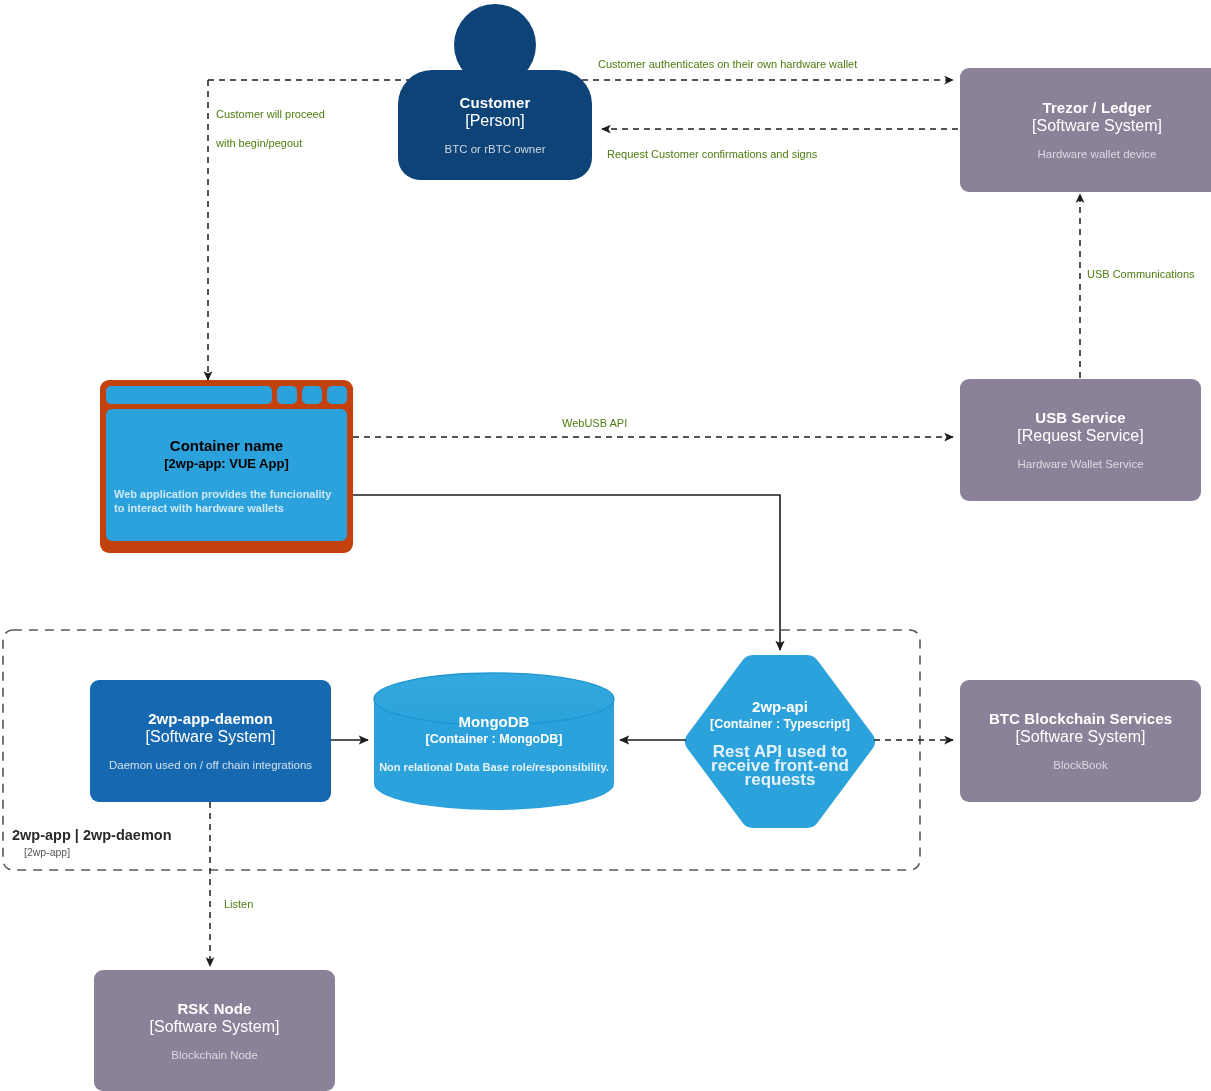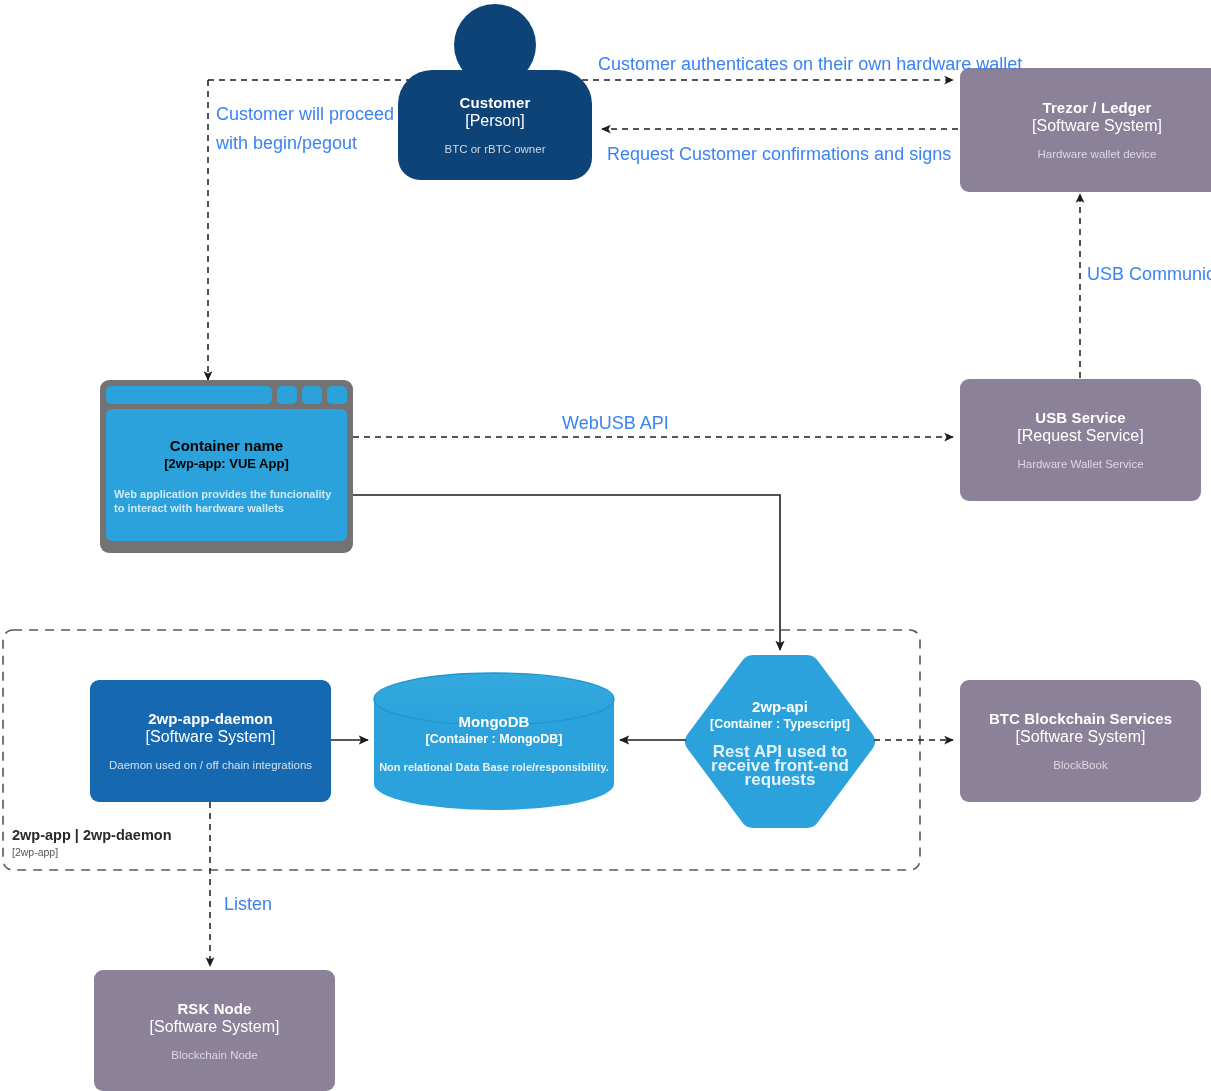--- a/index.html
+++ b/index.html
@@ -73,21 +73,21 @@
   .sys .desc { color: #ddd9e1; }
   
   .sys-blue {
     background: #1668b0;
     border-radius: 9px;
     padding: 0 4px;
   }
   .sys-blue .desc { color: #cfe0ef; }
   
   .browser {
-    background: #737373;
+    background: #c2410c;
     border-radius: 9px;
     padding: 6px 6px 6px 6px;
     display: block;
   }
   .browser-bar {
     display: flex;
     align-items: center;
     gap: 5px;
     height: 18px;
     margin-bottom: 5px;
@@ -157,27 +157,28 @@
   }
   .boundary-label .b-title {
     font-size: 14.5px;
     font-weight: bold;
     line-height: 19px;
   }
   .boundary-label .b-sub {
     font-size: 10.5px;
     line-height: 14px;
     color: #555555;
+    margin-left: 12px;
   }
   
   .edge-label {
     position: absolute;
-    font-size: 18px;
+    font-size: 11px;
     line-height: 20px;
-    color: #3b82f6;
+    color: #4d7c0f;
     white-space: nowrap;
   }
 </style>
 </head>
 <body>
 
 <div id="canvas">
 
   <svg class="layer" viewBox="0 0 1211 1091">
     <defs>

